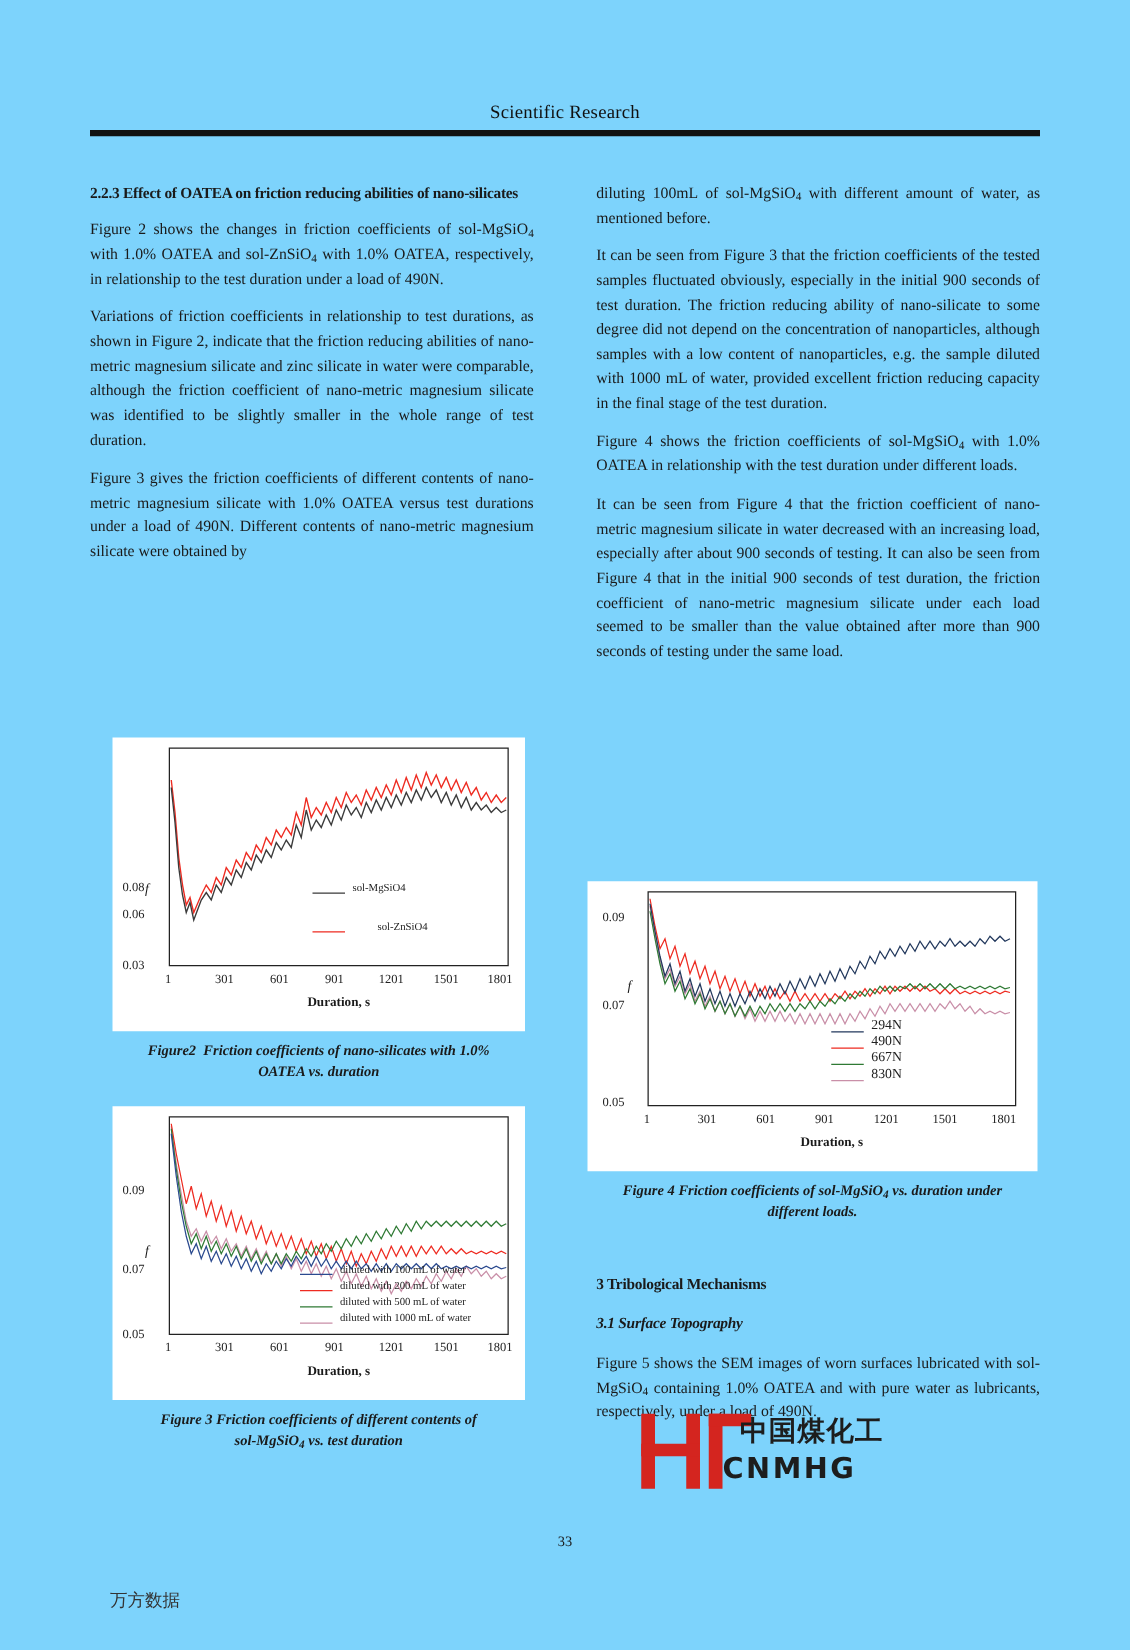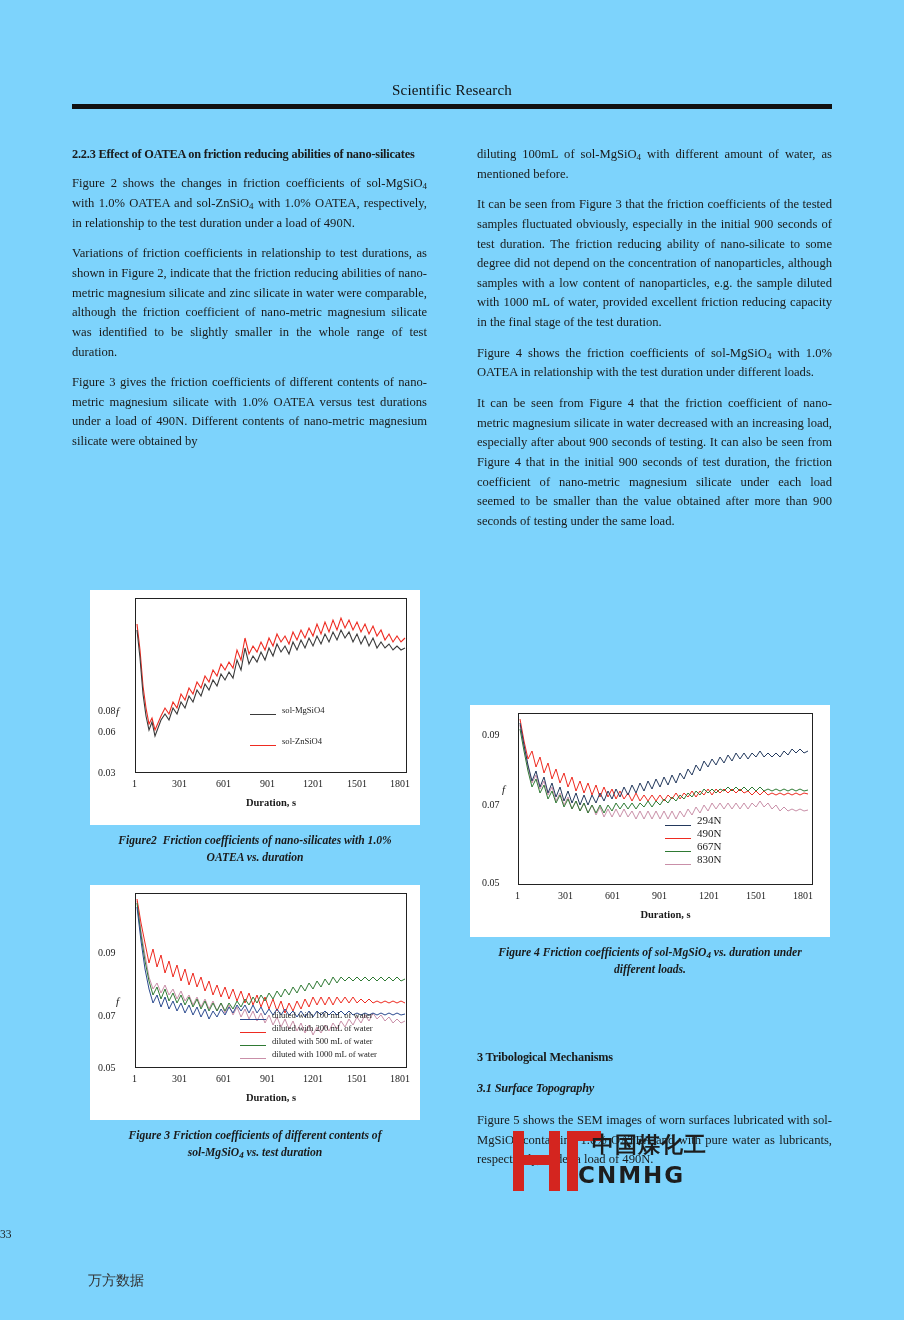--- a/index.html
+++ b/index.html
@@ -102,21 +102,21 @@
   }
   .legend-row { display:flex; align-items:flex-end; height:13px; }
   .legend-swatch { width:26px; height:0; border-top-width:1.6px; border-top-style:solid; margin-right:6px; }
   .legend-label { white-space:nowrap; }
 
   svg.trace { position:absolute; left:0; top:0; }
 
   
   .page-num {
     position:absolute; left:0; top:1228px; width:904px;
-    font-size:11.5px;
+    text-align:center; font-size:11.5px;
   }
   .wanfang {
     position:absolute; left:88px; top:1272px;
     font-size:14px; color:#333;
     font-family:"DejaVu Sans", sans-serif;
   }
   .watermark {
     position:absolute; left:505px; top:1125px;
     width:230px; height:72px;
     pointer-events:none;
@@ -201,21 +201,21 @@
       <div class="axis-label" style="left:257px; top:188px;">1501</div>
       <div class="axis-label" style="left:300px; top:188px;">1801</div>
 
       <div class="x-title" style="left:45px; top:207px; width:272px;">Duration, s</div>
 
       <div class="legend" style="left:160px; top:112px;">
         <div class="legend-row">
           <span class="legend-swatch" style="border-top-color:#3a3a3a;"></span>
           <span class="legend-label">sol-MgSiO4</span>
         </div>
-        <div class="legend-row" style="margin-top:18px;">
+        <div class="legend-row" style="margin-top:18px;gap:20px;">
           <span class="legend-swatch" style="border-top-color:#ee2b21;"></span>
           <span class="legend-label">sol-ZnSiO4</span>
         </div>
       </div>
     </div>
     <div class="fig-caption" style="width:330px;">
       Figure2&nbsp; Friction coefficients of nano-silicates with 1.0%<br>OATEA vs. duration
     </div>
   </div>
 
@@ -324,21 +324,21 @@
           <span class="legend-swatch" style="border-top-color:#c98fa8;"></span>
           <span class="legend-label">830N</span>
         </div>
       </div>
     </div>
     <div class="fig-caption" style="width:360px;">
       Figure 4 Friction coefficients of sol-MgSiO<span class="sub">4</span> vs. duration under<br>different loads.
     </div>
   </div>
 
-  <div style="position:absolute; left:477px; top:1048px; width:355px; font-size:12.6px; line-height:1.56; text-align:justify;">
+  <div style="position:absolute; left:477px; top:1018px; width:355px; font-size:12.6px; line-height:1.56; text-align:justify;">
     <div class="sec-head" style="margin-bottom:13px;">3  Tribological Mechanisms</div>
     <div class="sec-head" style="margin-bottom:13px;font-style:italic;">3.1 Surface Topography</div>
     <p>
       Figure 5 shows the SEM images of worn surfaces lubricated with sol-MgSiO<span class="sub">4</span> containing 1.0% OATEA and with pure water as lubricants, respectively, under a load of 490N.
     </p>
   </div>
 
   <svg class="watermark" viewBox="0 0 230 72">
     <rect class="wm-red" x="8" y="6" width="11" height="60"></rect>
     <rect class="wm-red" x="44" y="6" width="11" height="60"></rect>

